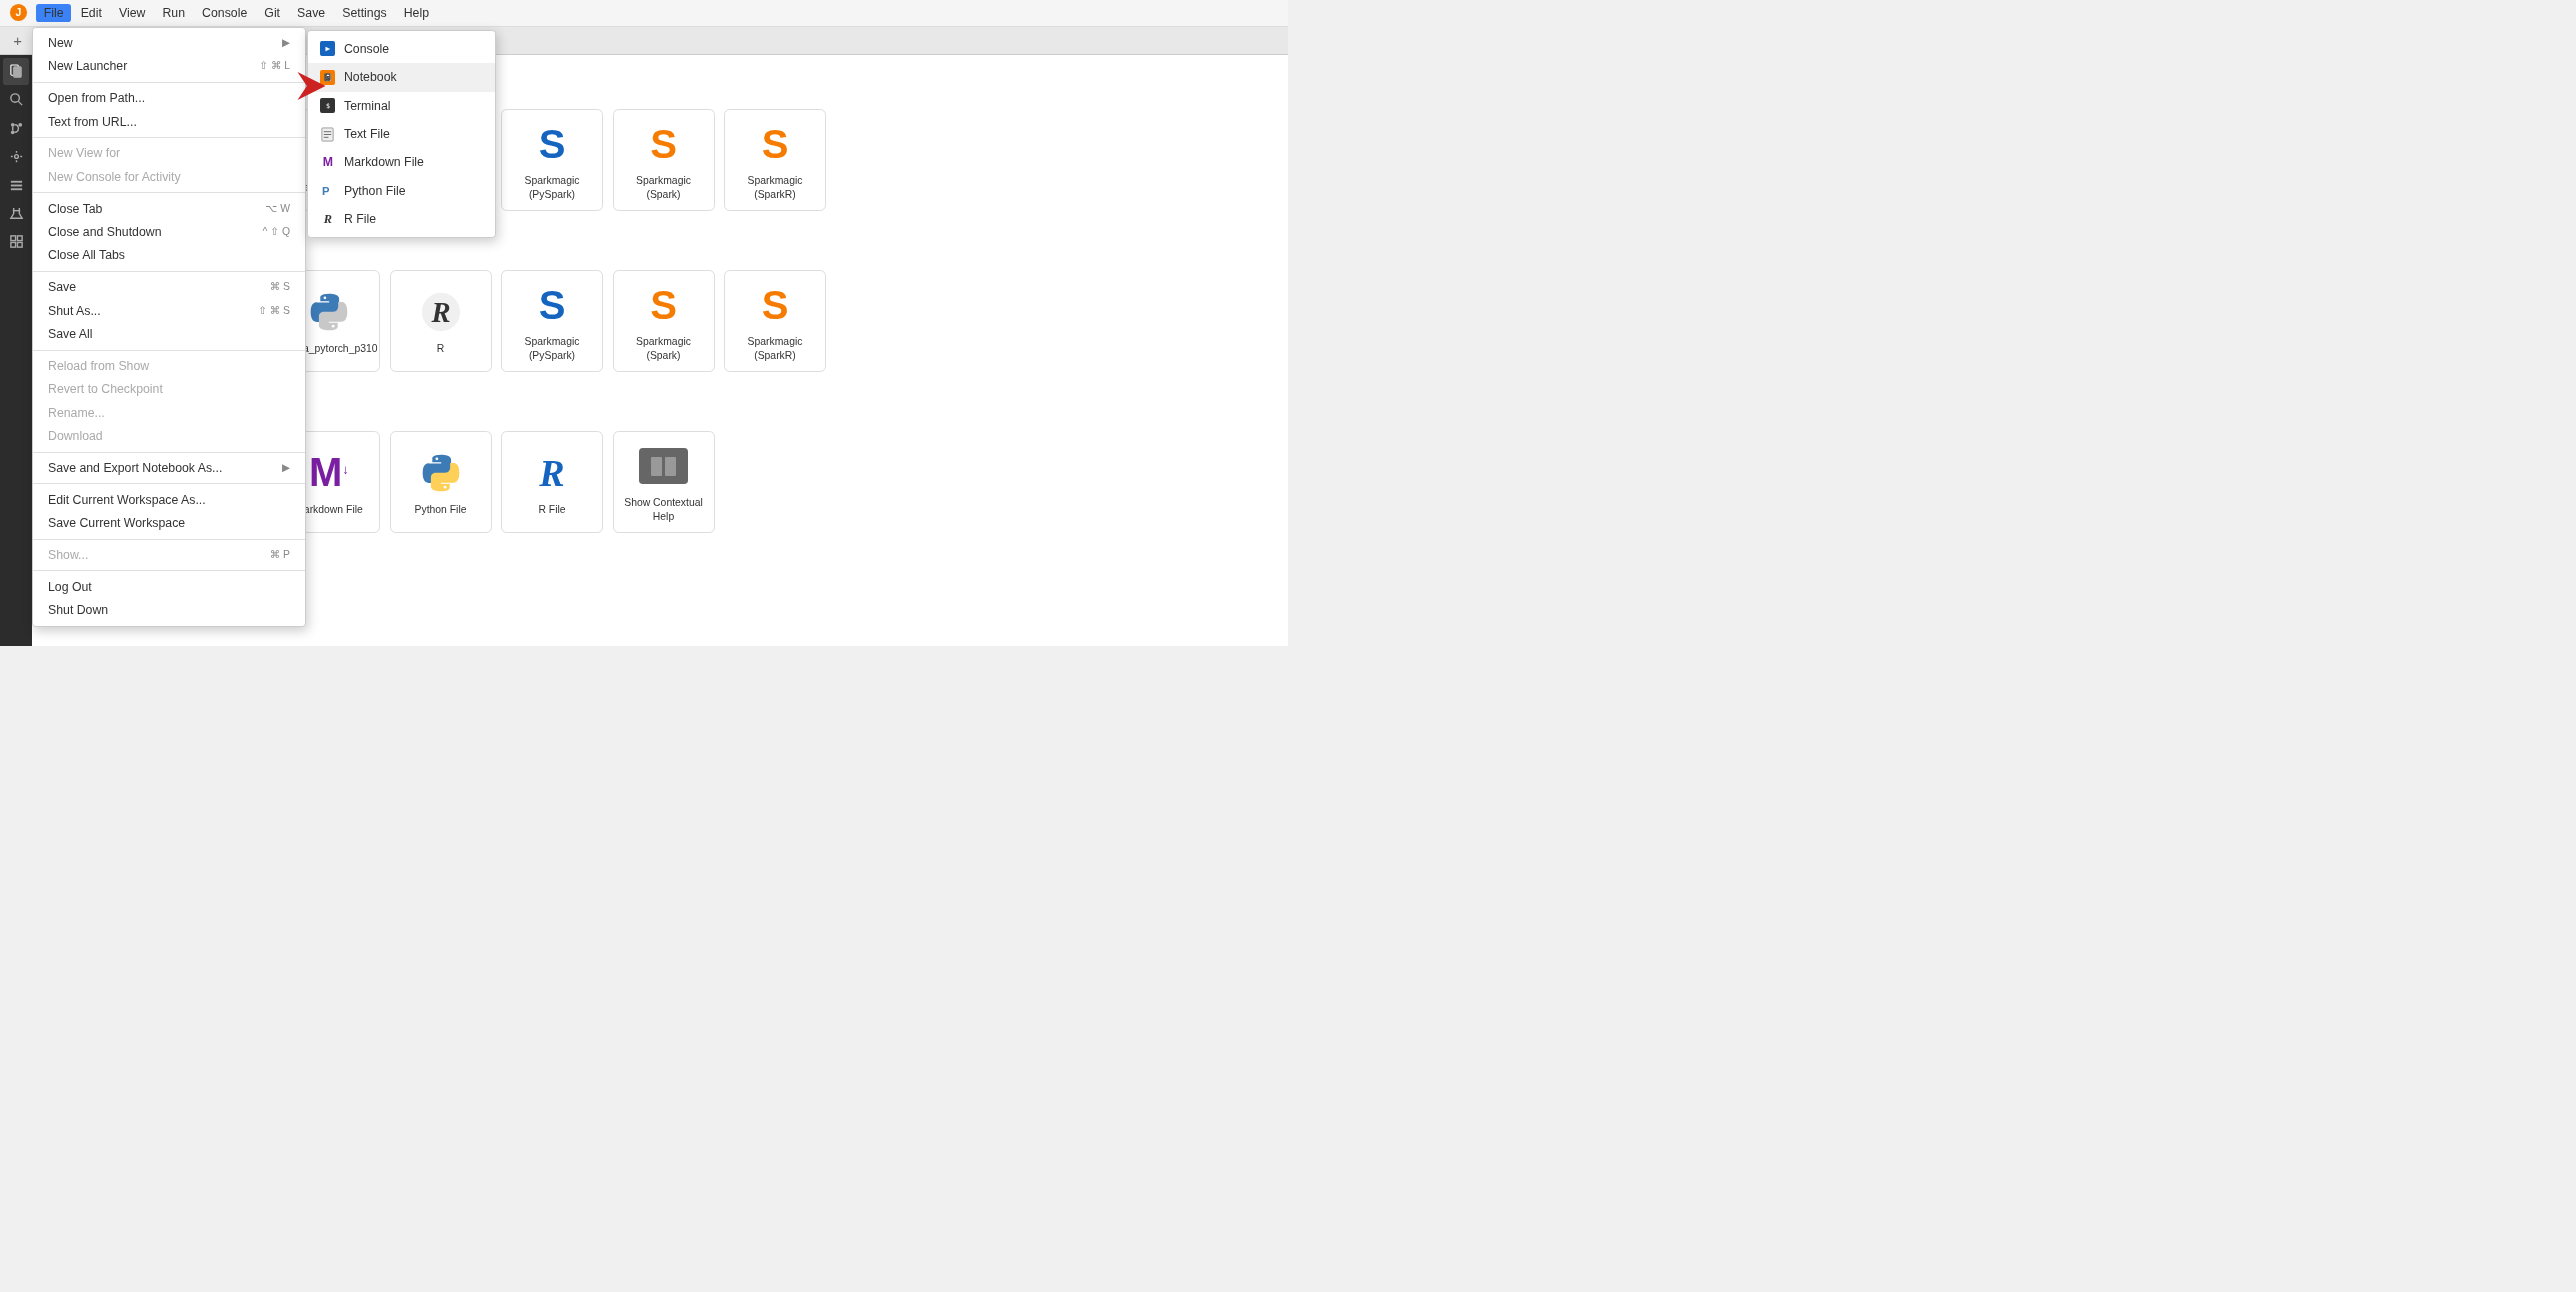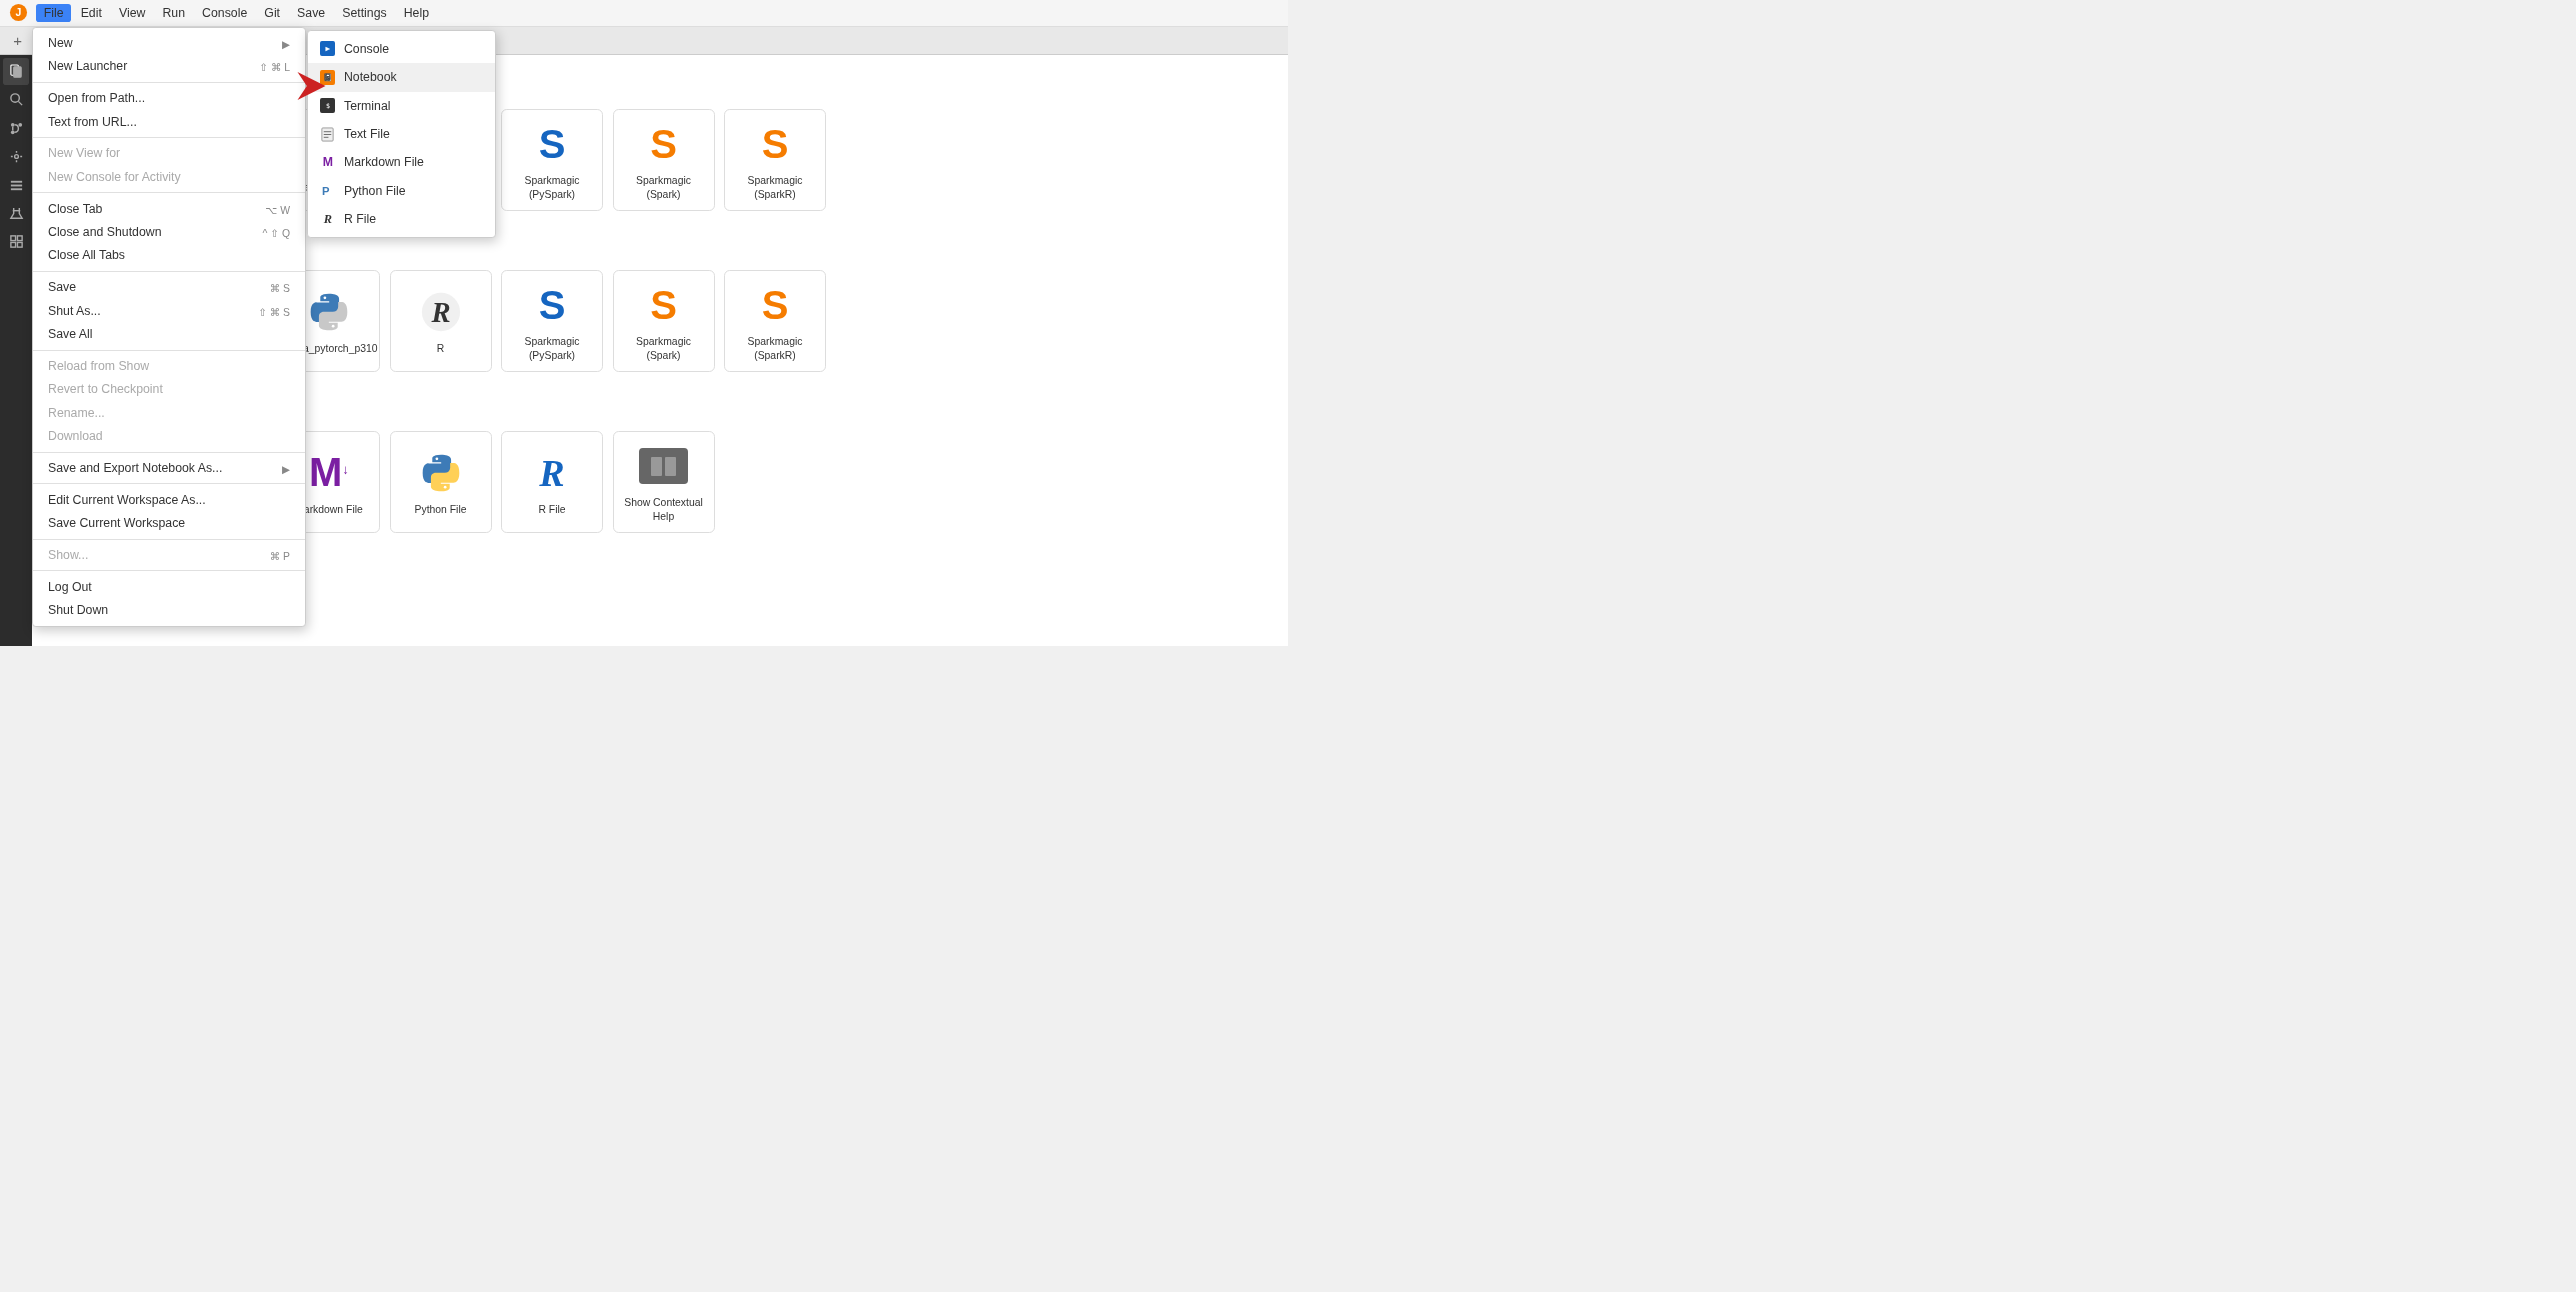--- a/index.html
+++ b/index.html
@@ -95,21 +95,21 @@
       border-radius: 3.8px;
       box-shadow: 1.9px 3.8px 11.4px rgba(0,0,0,0.2);
       width: 274px;
       z-index: 100;
       padding: 3.8px 0;
     }
     .menu-section-item {
       padding: 4.7px 15px;
       cursor: pointer;
       display: flex;
-      align-items: flex-end;
+      align-items: flex-start;
       justify-content: space-between;
       color: #333;
     }
     .menu-section-item.disabled {
       color: #aaa;
       cursor: default;
     }
     .menu-section-item .shortcut {
       color: #888;
       font-size: 10.4px;

